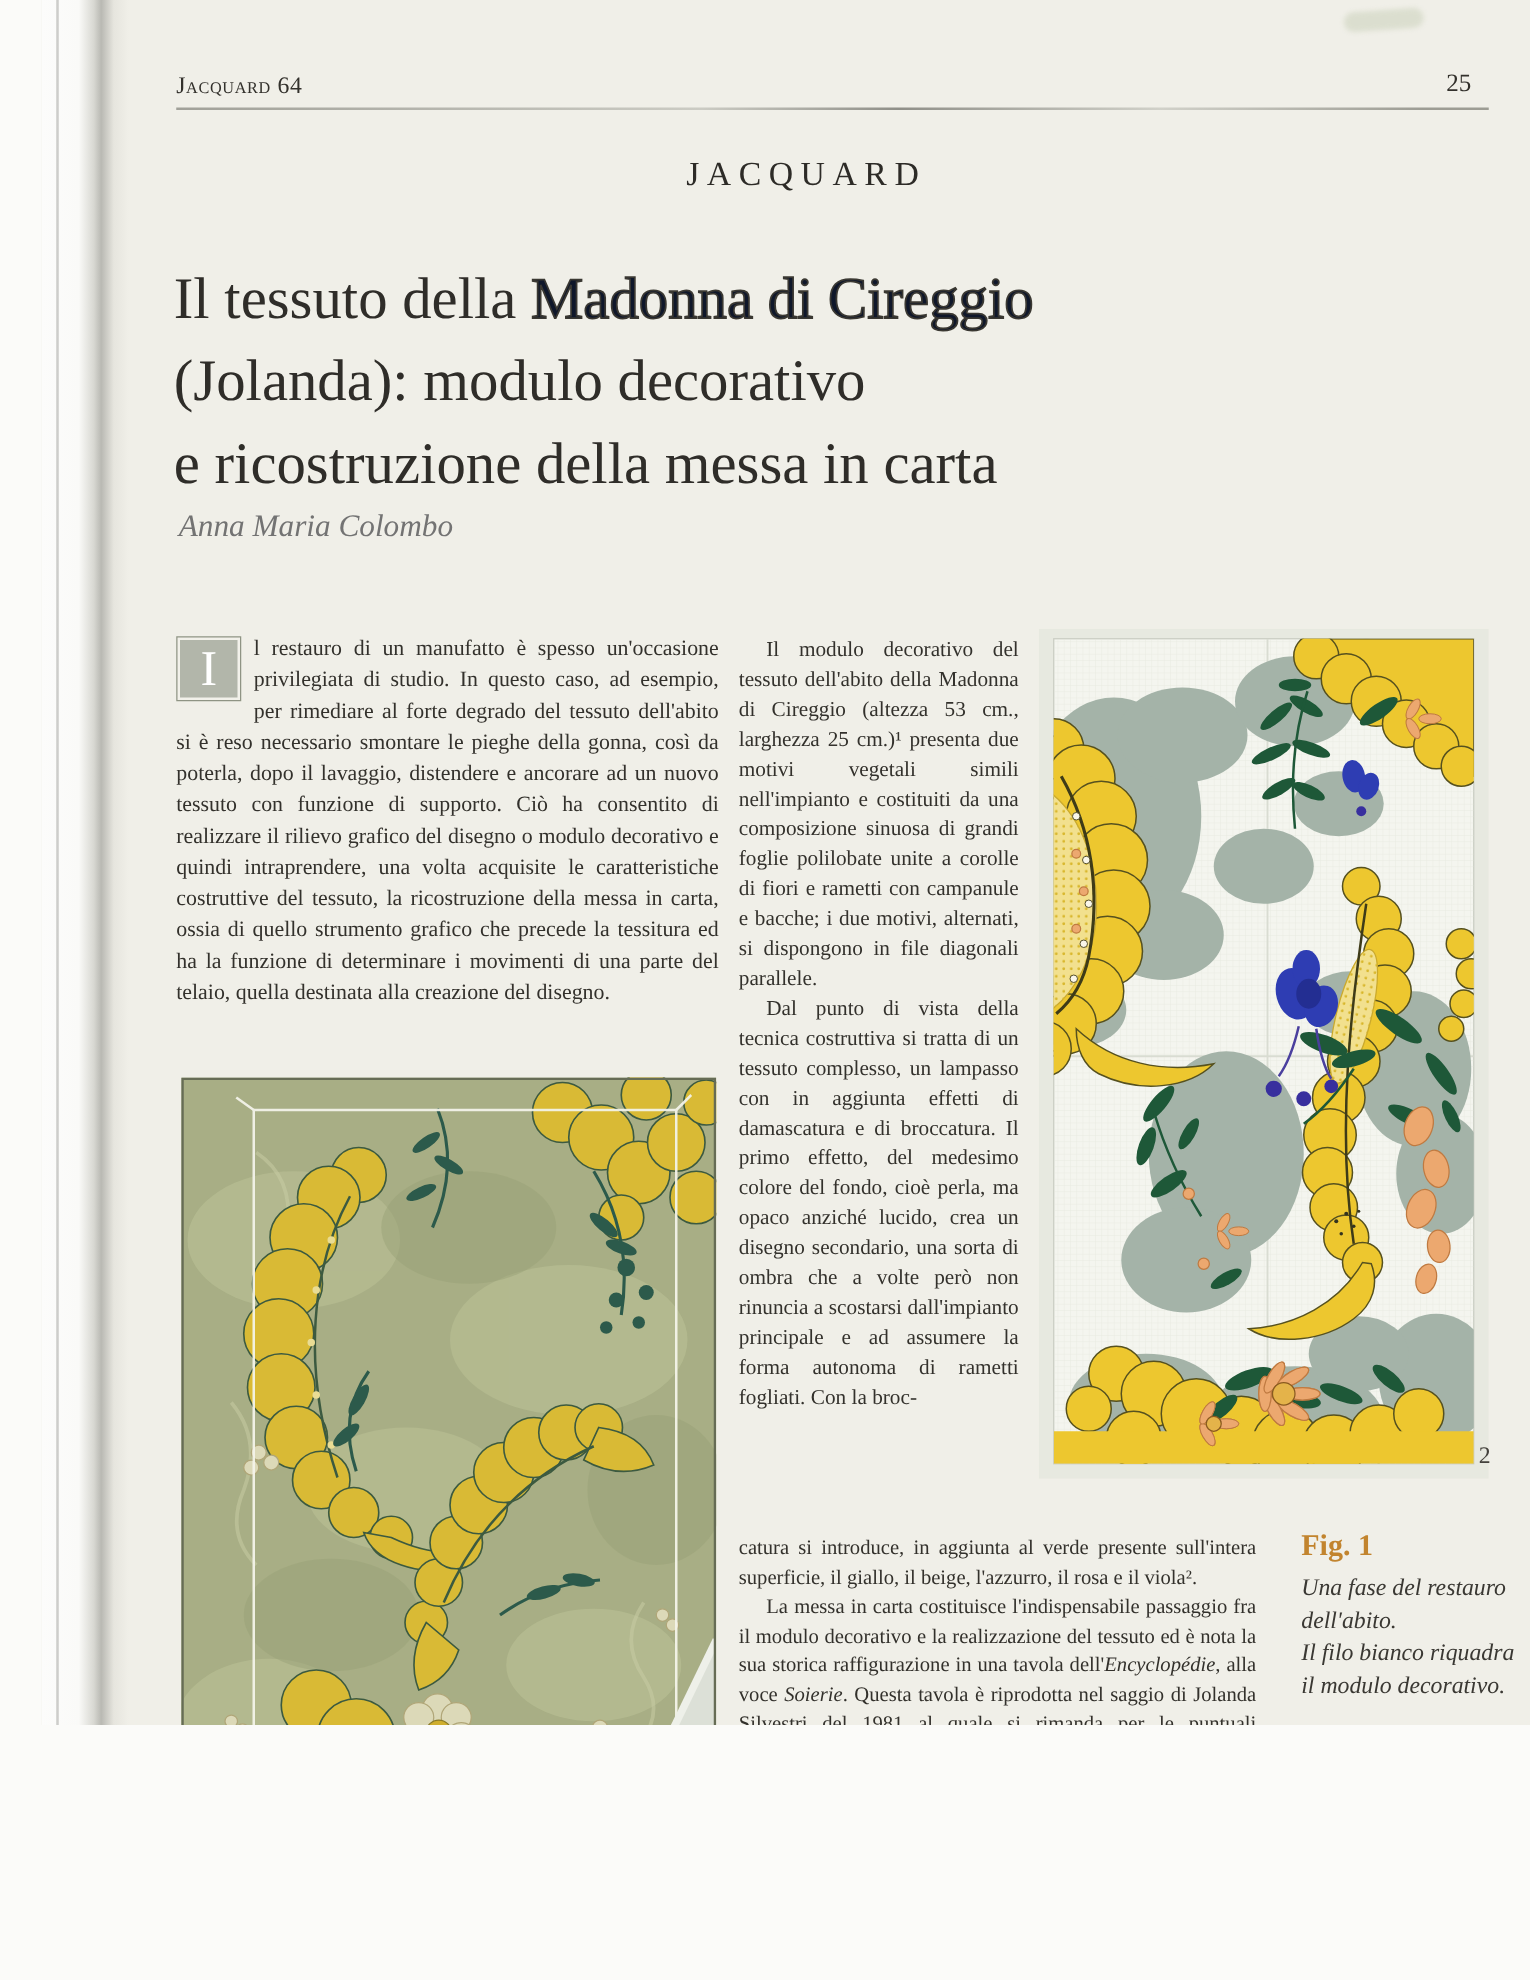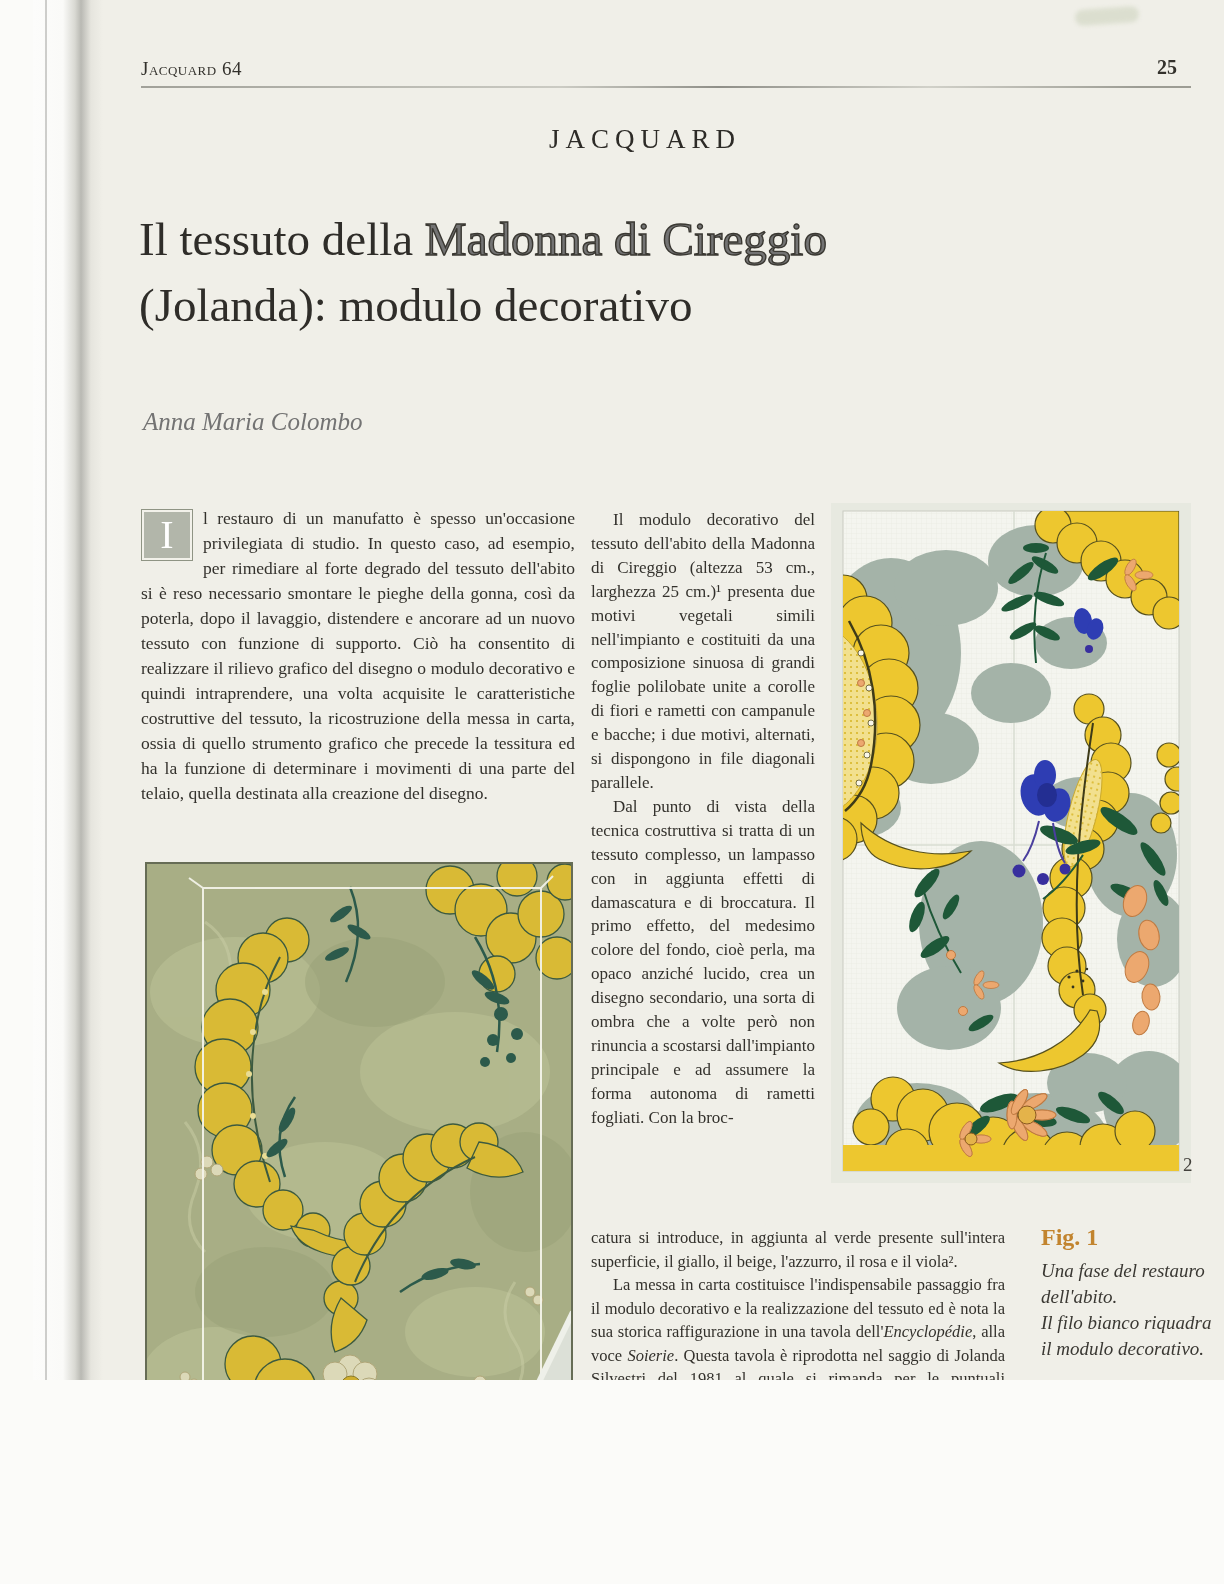--- a/index.html
+++ b/index.html
@@ -6,28 +6,28 @@
   body{width:1224px;height:1584px;background:#fbfbf9;font-family:"Liberation Serif",serif;}
   .page{position:relative;width:1224px;height:1380px;background:#f0efe8;overflow:hidden;margin-left:33px;}
   
   .spine{position:absolute;left:0;top:0;width:72px;height:1584px;
     background:linear-gradient(to right,#fcfcfb 0px,#fafaf8 30px,#d8d8d2 42px,#b9b9b3 48px,#e6e5de 58px,#f0efe8 70px);}
   .spine-line{position:absolute;left:12px;top:0;width:2px;height:1584px;background:rgba(120,120,114,.35);}
   .smudge{position:absolute;left:1042px;top:8px;width:64px;height:16px;background:#c3cbb2;opacity:.45;filter:blur(2px);border-radius:8px;transform:rotate(-4deg);}
 
   
   .journal{position:absolute;left:108px;top:58px;font-variant:small-caps;font-size:19px;letter-spacing:.5px;color:#33312c;}
-  .pagenum{position:absolute;left:1124px;top:56px;font-size:20px;color:#33312c;font-weight:bold;}
+  .pagenum{position:absolute;left:1124px;top:56px;font-size:20px;color:#33312c;}
   .rule{position:absolute;left:108px;top:86px;width:1050px;height:2px;
     background:linear-gradient(to right,#8d8d85 0%,#c2c2ba 40%,#777770 55%,#c9c9c1 75%,#88887f 95%);opacity:.8;}
   .section-title{position:absolute;left:0;top:124px;width:1224px;text-align:center;font-size:27px;letter-spacing:6px;color:#2d2b27;}
 
   
   .title{position:absolute;left:106px;top:206px;width:1050px;font-size:47px;line-height:66px;color:#2f2d29;}
-  .title .outline{color:#737373;-webkit-text-stroke:1.4px #3a3832;}
+  .title .outline{color:#0f172a;-webkit-text-stroke:1.4px #3a3832;}
   .author{position:absolute;left:110px;top:408px;font-size:25px;font-style:italic;color:#737373;}
 
   
   .btxt{font-family:"Liberation Serif",serif;color:#33312c;text-align:justify;}
   .col-left{position:absolute;left:108px;top:506px;width:434px;font-size:17.5px;line-height:25px;}
   .col-mid{position:absolute;left:558px;top:508px;width:224px;font-size:17px;line-height:23.9px;max-height:716px;overflow:hidden;}
   .col-wide{position:absolute;left:558px;top:1226px;width:414px;font-size:16.5px;line-height:23.5px;max-height:352px;overflow:hidden;}
   .indent{text-indent:22px;margin:0;}
   .noindent{text-indent:0;margin:0;}
   .col-mid p + p{margin-top:0;}
@@ -59,20 +59,21 @@
   <div class="smudge"></div>
 
   <div class="journal">Jacquard 64</div>
   <div class="pagenum">25</div>
   <div class="rule"></div>
   <div class="section-title">JACQUARD</div>
 
   <div class="title">
     <span>Il tessuto della </span><span class="outline">Madonna di Cireggio</span><br>
     <span>(Jolanda): modulo decorativo</span><br>
+    <span>e ricostruzione della messa in carta</span>
   </div>
   <div class="author">Anna Maria Colombo</div>
 
   <div class="btxt col-left">
     <div class="dropcap">
       <div class="inner">I</div>
     </div>
     <span>l restauro di un manufatto è spesso un'occasione privilegiata di studio. In questo caso, ad esempio, per rimediare al forte degrado del tessuto dell'abito si è reso necessario smontare le pieghe della gonna, così da poterla, dopo il lavaggio, distendere e ancorare ad un nuovo tessuto con funzione di supporto. Ciò ha consentito di realizzare il rilievo grafico del disegno o modulo decorativo e quindi intraprendere, una volta acquisite le caratteristiche costruttive del tessuto, la ricostruzione della messa in carta, ossia di quello strumento grafico che precede la tessitura ed ha la funzione di determinare i movimenti di una parte del telaio, quella destinata alla creazione del disegno.</span>
   </div>
 

